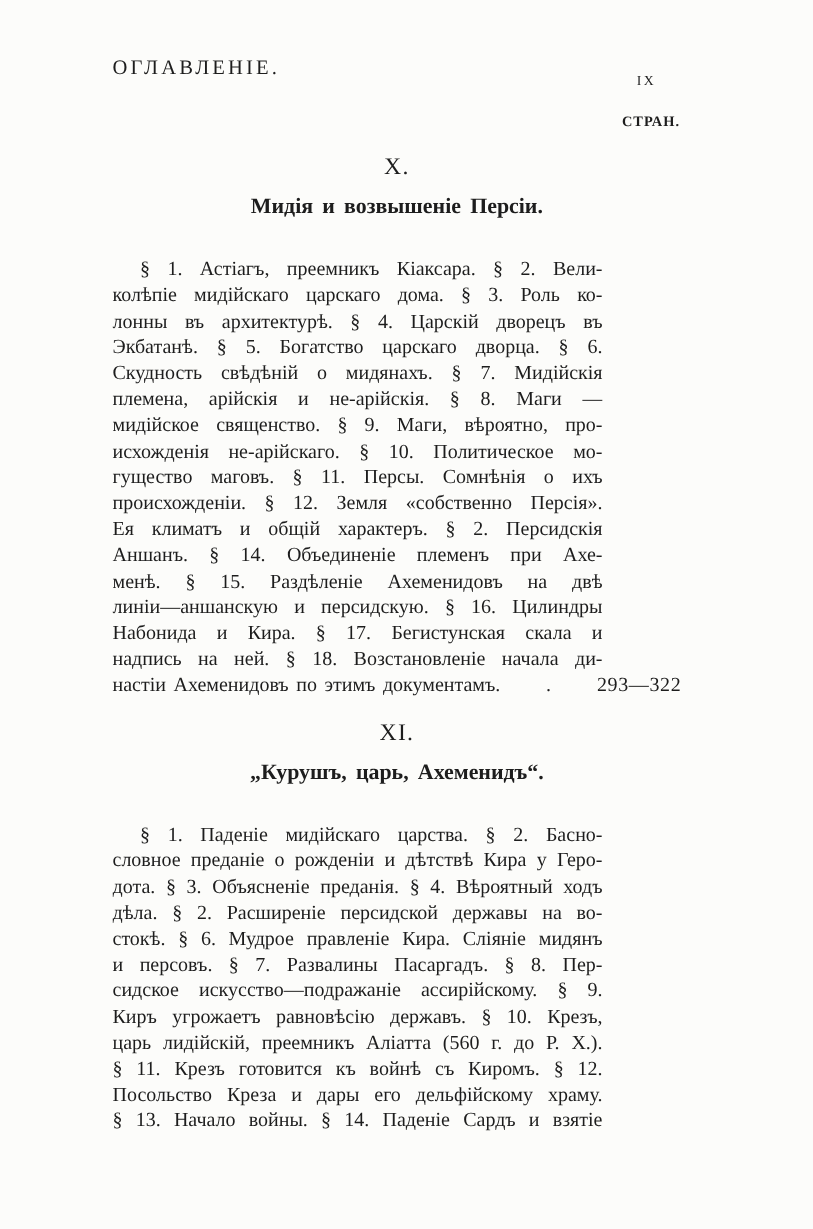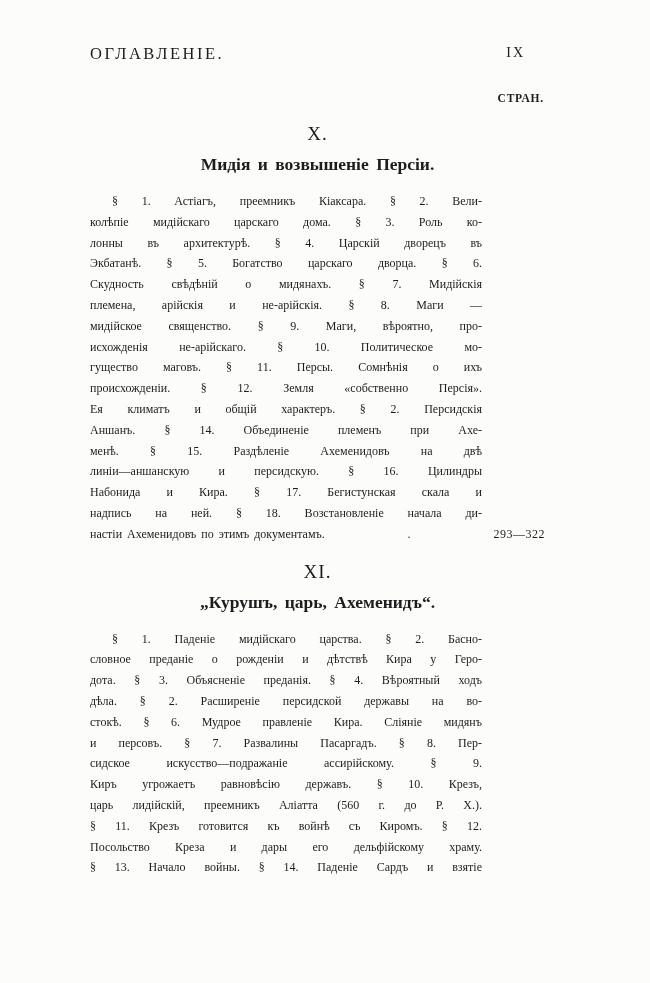--- a/index.html
+++ b/index.html
@@ -25,22 +25,22 @@
     height: 20px;
     text-align: left;
   }
   .running-title {
     font-size: 16.5px;
     letter-spacing: 2.5px;
   }
   .folio {
     position: absolute;
     right: 20px;
-    top: 1px;
-    font-size: 14px;
+    top: 15px;
+    font-size: 11px;
     letter-spacing: 2px;
   }
   .col-label {
     margin-top: 28px;
     text-align: right;
     font-size: 11.5px;
     font-weight: bold;
     letter-spacing: 0.8px;
     line-height: 13px;
     padding-right: 1px;
@@ -55,23 +55,23 @@
   }
   .ch-title {
     margin-top: 8px;
     text-align: center;
     font-size: 17.5px;
     font-weight: bold;
     line-height: 22px;
     word-spacing: 3px;
   }
   .para {
-    margin-top: 16px;
+    margin-top: 31px;
     width: 392px;
-    font-size: 12px;
+    font-size: 16px;
     line-height: 20.8px;
   }
   .line {
     text-align: justify;
     text-align-last: justify;
     white-space: normal;
     overflow: hidden;
     max-height: 20.8px;
   }
   .line.indent { text-indent: 22px; }

